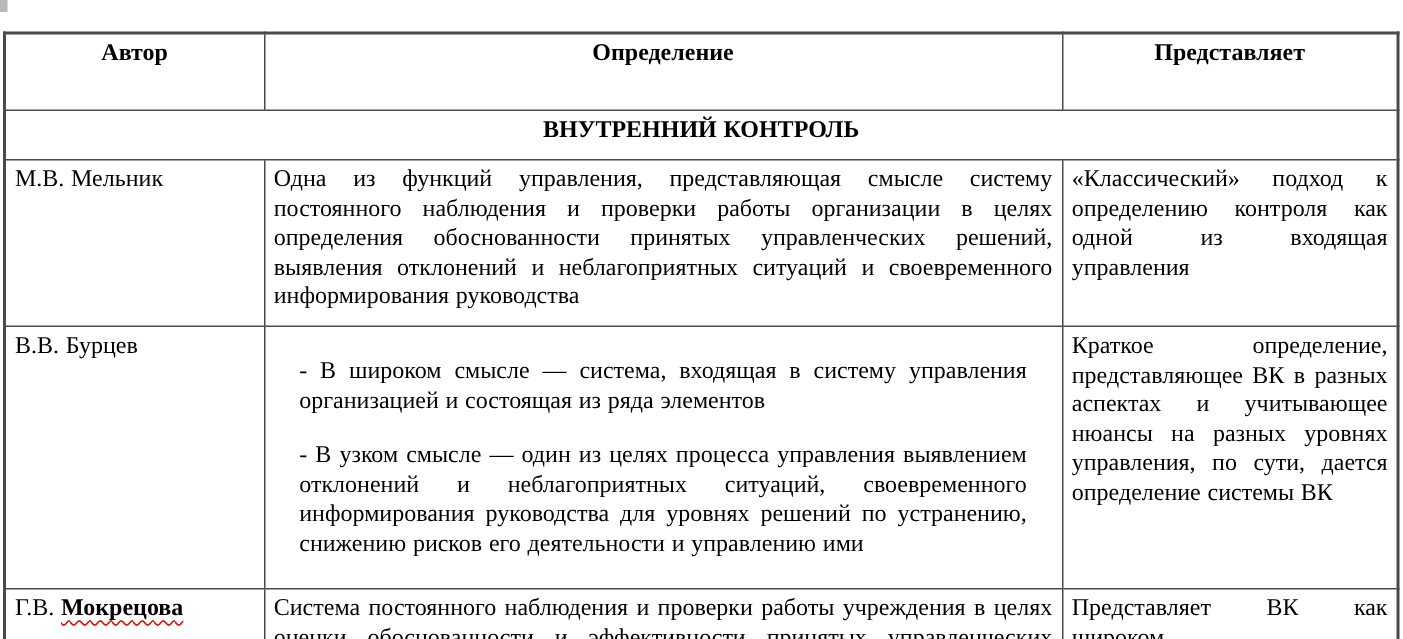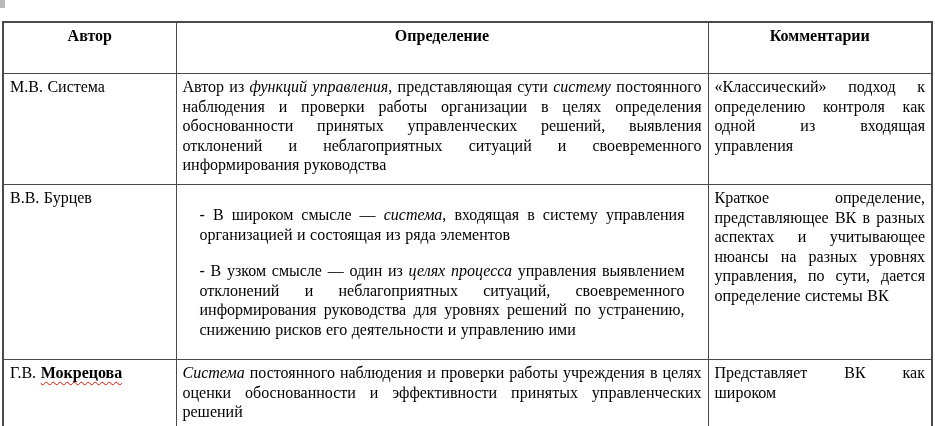--- a/index.html
+++ b/index.html
@@ -50,21 +50,21 @@
     height: 26px;
     text-align: center;
     vertical-align: middle;
     font-weight: bold;
   }
   tr.row-1 td { height: 104px; }
   tr.row-2 td { height: 127px; }
   tr.row-3 td { height: 70px; }
   td.author-cell { text-align: left; }
   td.definition-cell, td.comments-cell { text-align: justify; }
-  .it { font-style: italic; }
+  .it { }
   .spell-err {
     text-decoration-line: underline;
     text-decoration-style: wavy;
     text-decoration-color: #dd1100;
     text-decoration-thickness: 1px;
     text-underline-offset: 3px;
     font-weight: bold;
   }
   p.def-par { margin: 17px; }
 </style>
@@ -76,25 +76,28 @@
 <table class="doc-table">
   <colgroup>
     <col style="width:173px">
     <col style="width:532px">
     <col style="width:224px">
   </colgroup>
   <tbody>
     <tr>
       <td class="th-cell">Автор</td>
       <td class="th-cell">Определение</td>
-      <td class="th-cell">Комментарии</td>
+      <td class="th-cell">Представляет</td>
+    </tr>
+    <tr>
+      <td class="section-cell" colspan="3">ВНУТРЕННИЙ КОНТРОЛЬ</td>
     </tr>
     <tr class="row-1">
-      <td class="author-cell">М.В. Система</td>
-      <td class="definition-cell"><span>Автор из </span><span class="it">функций управления</span><span>, представляющая сути </span><span class="it">систему</span><span> постоянного наблюдения и проверки работы организации в целях определения обоснованности принятых управленческих решений, выявления отклонений и неблагоприятных ситуаций и своевременного информирования руководства</span></td>
+      <td class="author-cell">М.В. Мельник</td>
+      <td class="definition-cell"><span>Одна из </span><span class="it">функций управления</span><span>, представляющая смысле </span><span class="it">систему</span><span> постоянного наблюдения и проверки работы организации в целях определения обоснованности принятых управленческих решений, выявления отклонений и неблагоприятных ситуаций и своевременного информирования руководства</span></td>
       <td class="comments-cell">«Классический» подход к определению контроля как одной из входящая управления</td>
     </tr>
     <tr class="row-2">
       <td class="author-cell">В.В. Бурцев</td>
       <td class="definition-cell">
         <p class="def-par"><span>- В широком смысле — </span><span class="it">система</span><span>, входящая в систему управления организацией и состоящая из ряда элементов</span></p>
         <p class="def-par"><span>- В узком смысле — один из </span><span class="it">целях процесса</span><span> управления выявлением отклонений и неблагоприятных ситуаций, своевременного информирования руководства для уровнях решений по устранению, снижению рисков его деятельности и управлению ими</span></p>
       </td>
       <td class="comments-cell">Краткое определение, представляющее ВК в разных аспектах и учитывающее нюансы на разных уровнях управления, по сути, дается определение системы ВК</td>
     </tr>

